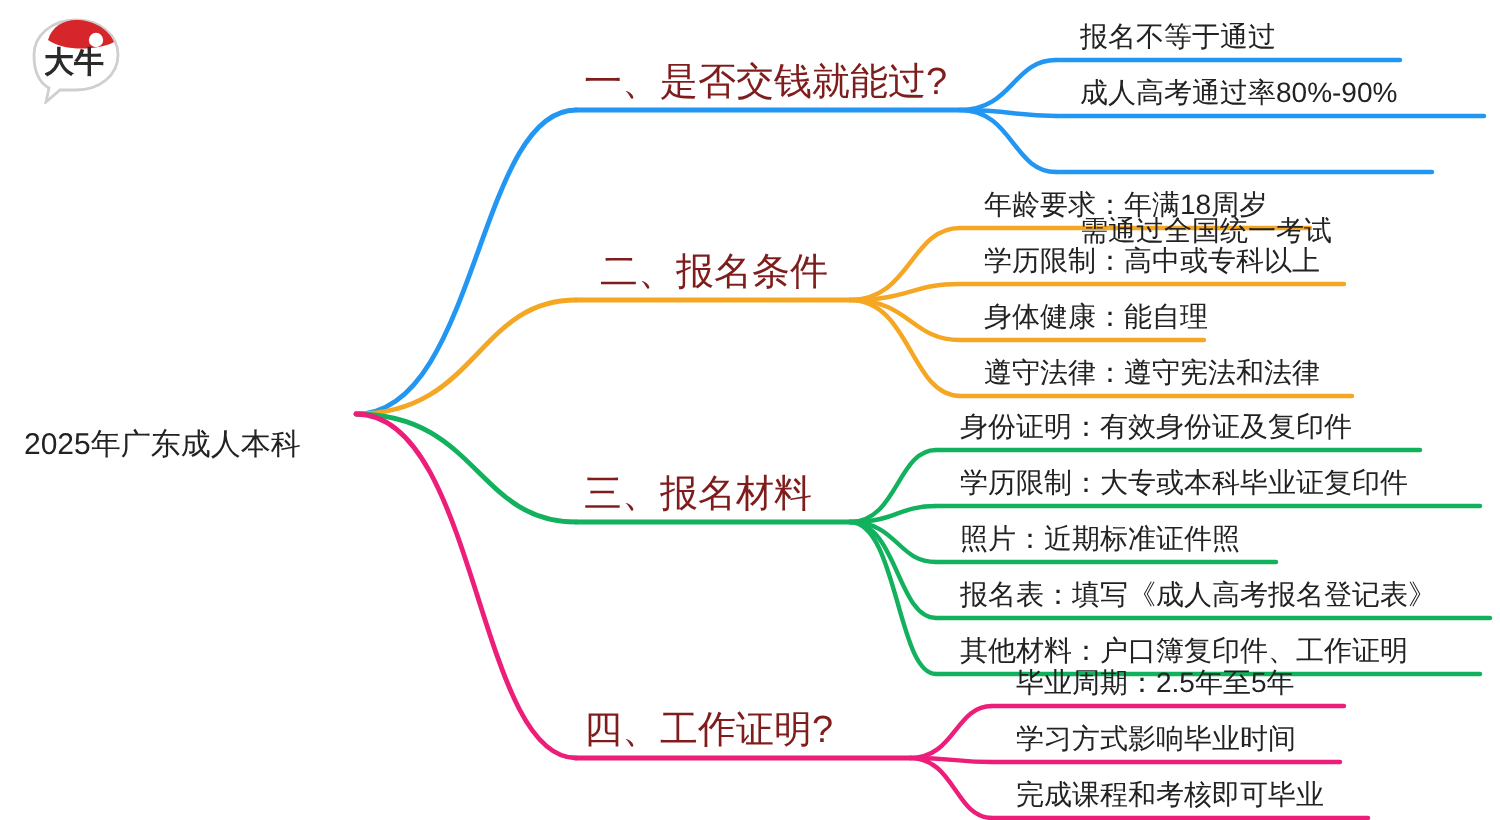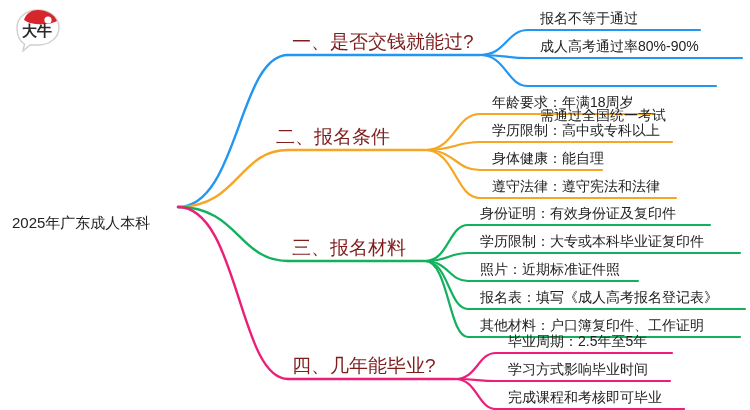--- a/index.html
+++ b/index.html
@@ -186,21 +186,21 @@
       </div>
       <div class="leaf-node" style="left: 540px; top: 7px;">
         <span class="leaf-label">报名不等于通过</span>
       </div>
       <div class="leaf-node" style="left: 540px; top: 35px;">
         <span class="leaf-label">成人高考通过率80%-90%</span>
       </div>
       <div class="leaf-node" style="left: 540px; top: 63px; margin-top: 41px;">
         <span class="leaf-label">需通过全国统一考试</span>
       </div>
-      <div class="branch-node" style="left: 276px; top: 125px;">
+      <div class="branch-node" style="left: 300px; top: 125px;">
         <span class="branch-label">二、报名条件</span>
       </div>
       <div class="leaf-node" style="left: 492px; top: 91px; align-items: center;">
         <span class="leaf-label">年龄要求：年满18周岁</span>
       </div>
       <div class="leaf-node" style="left: 492px; top: 119px;">
         <span class="leaf-label">学历限制：高中或专科以上</span>
       </div>
       <div class="leaf-node" style="left: 492px; top: 147px;">
         <span class="leaf-label">身体健康：能自理</span>
@@ -220,21 +220,21 @@
       <div class="leaf-node" style="left: 480px; top: 258px;">
         <span class="leaf-label">照片：近期标准证件照</span>
       </div>
       <div class="leaf-node" style="left: 480px; top: 286px;">
         <span class="leaf-label">报名表：填写《成人高考报名登记表》</span>
       </div>
       <div class="leaf-node" style="left: 480px; top: 314px;">
         <span class="leaf-label">其他材料：户口簿复印件、工作证明</span>
       </div>
       <div class="branch-node" style="left: 292px; top: 354px;">
-        <span class="branch-label">四、几年能毕业?</span>
+        <span class="branch-label">四、工作证明?</span>
       </div>
       <div class="leaf-node" style="left: 508px; top: 330px;">
         <span class="leaf-label">毕业周期：2.5年至5年</span>
       </div>
       <div class="leaf-node" style="left: 508px; top: 358px;">
         <span class="leaf-label">学习方式影响毕业时间</span>
       </div>
       <div class="leaf-node" style="left: 508px; top: 386px;">
         <span class="leaf-label">完成课程和考核即可毕业</span>
       </div>

